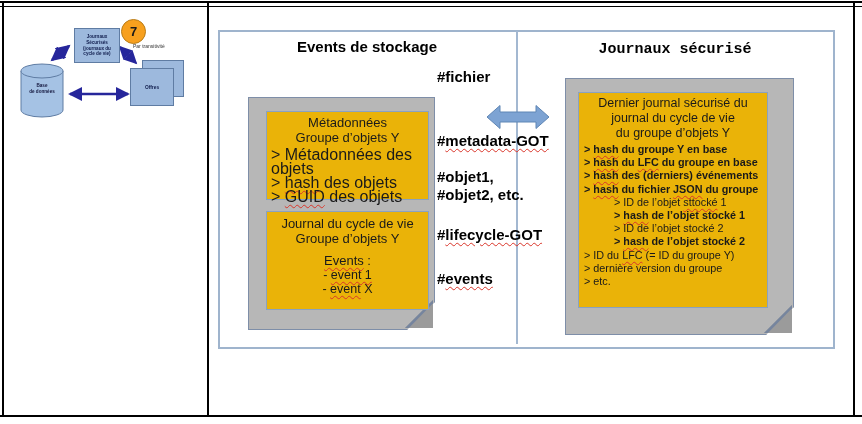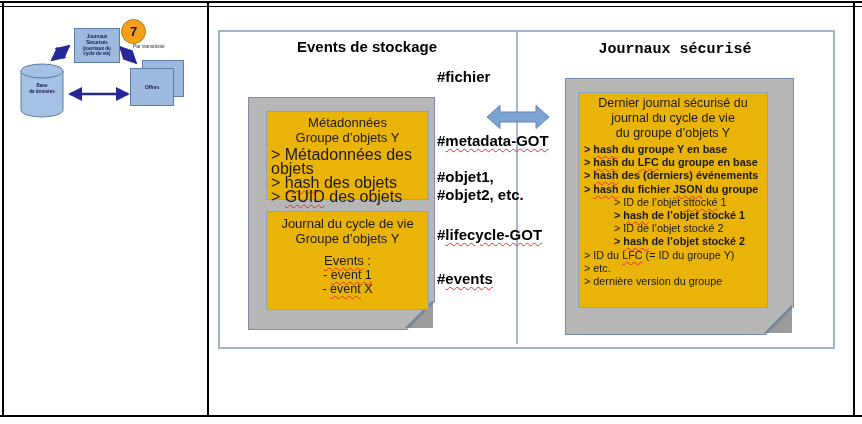--- a/index.html
+++ b/index.html
@@ -168,18 +168,18 @@
     <div class="jlist">
       <div class="jline b">&gt; <span class="sq">hash</span> du groupe Y en base</div>
       <div class="jline b">&gt; <span class="sq">hash</span> du <span class="sq">LFC</span> du groupe en base</div>
       <div class="jline b">&gt; <span class="sq">hash</span> des (derniers) événements</div>
       <div class="jline b">&gt; <span class="sq">hash</span> du fichier <span class="sq">JSON</span> du groupe</div>
       <div class="jline ind">&gt; ID de l’objet <span class="sq">sttocké</span> 1</div>
       <div class="jline b ind">&gt; <span class="sq">hash</span> de l’objet stocké 1</div>
       <div class="jline ind">&gt; ID de l’objet stocké 2</div>
       <div class="jline b ind">&gt; <span class="sq">hash</span> de l’objet stocké 2</div>
       <div class="jline">&gt; ID du <span class="sq">LFC</span> (= ID du groupe Y)</div>
+      <div class="jline">&gt; dernière version du groupe</div>
       <div class="jline">&gt; etc.</div>
-      <div class="jline">&gt; dernière version du groupe</div>
     </div>
   </div>
 
 </div>
 
 </body></html>

